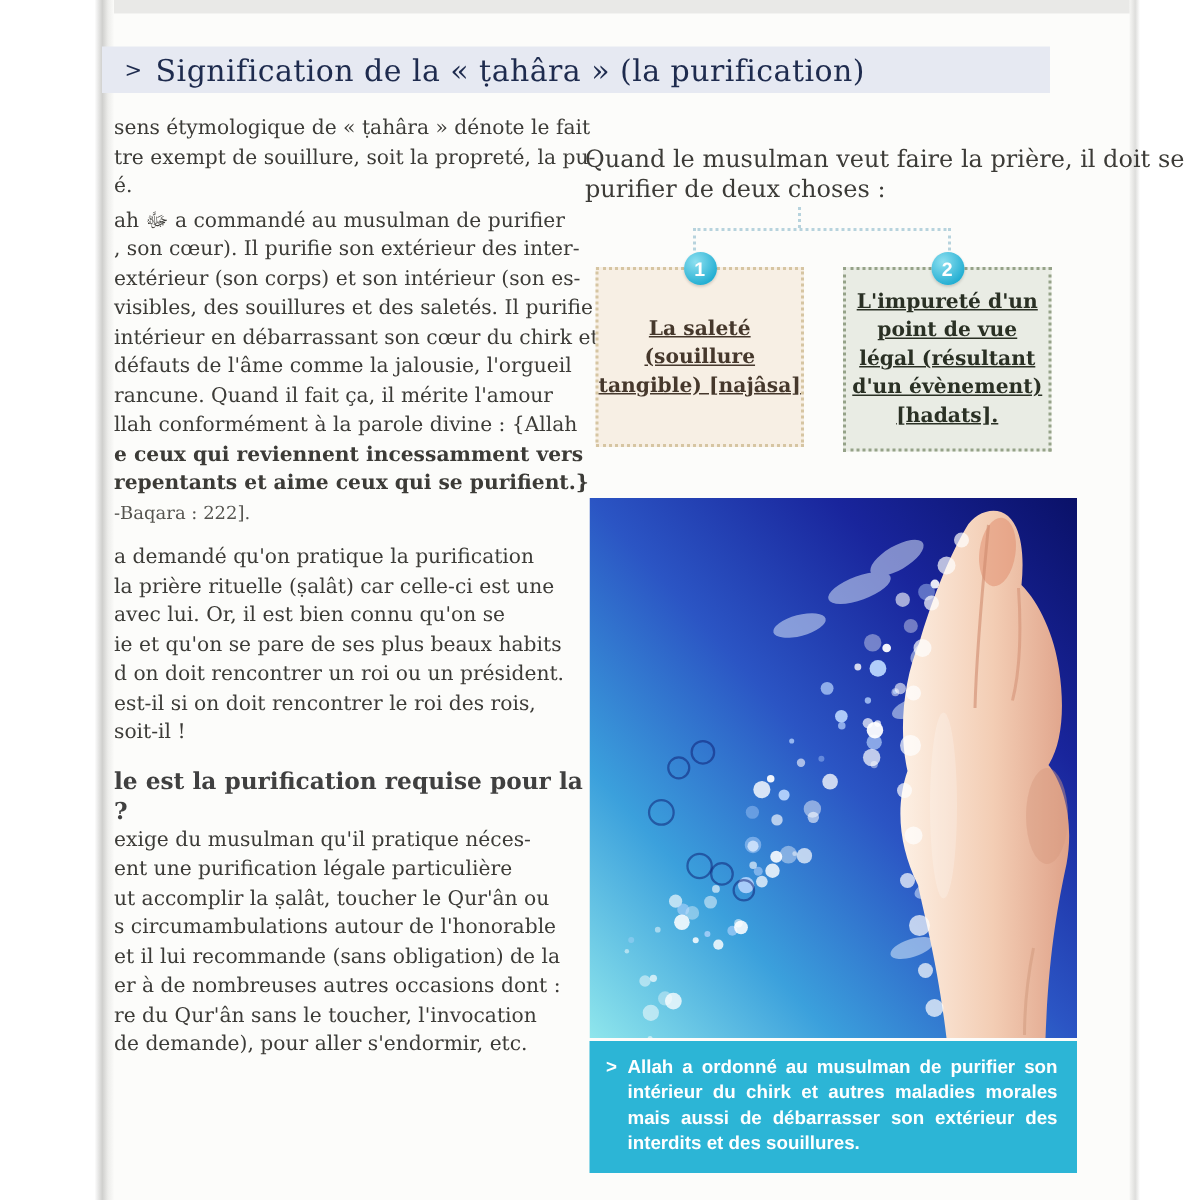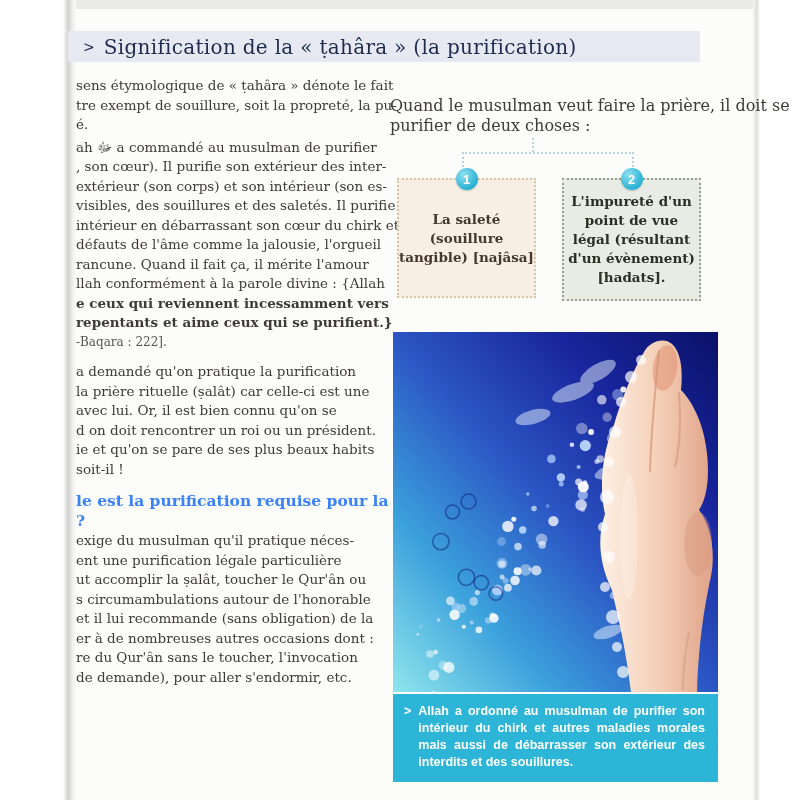--- a/index.html
+++ b/index.html
@@ -18,40 +18,40 @@
   .title-marker{font-size:14px;color:#1e2b4e;margin-right:9px;}
   .title-text{font-size:20px;color:#1e2b4e;letter-spacing:.3px;white-space:nowrap;}
 
   
   .col-left{position:absolute;left:76px;top:76px;width:302px;font-size:13.5px;line-height:19.5px;color:#3c3b37;}
   .para{margin:0;}
   .p2{margin-top:3px;} .p3{margin-top:10px;} .p4{margin-top:0px;}
   .line{white-space:nowrap;height:19.5px;}
   .line.bold{font-weight:bold;}
   .line.ref{font-size:12px;color:#55544f;}
-  .blue-head{margin-top:12px;color:#3b82f6;font-weight:bold;font-size:15.5px;}
+  .blue-head{margin-top:12px;color:#404040;font-weight:bold;font-size:15.5px;}
   .blue-head .line{height:20px;}
 
   
   .intro{position:absolute;left:390px;top:96px;width:345px;font-size:16px;line-height:20px;color:#3c3b37;}
   .conn{position:absolute;}
   .conn-v{border-left:2px dotted #b7d3dd;width:0;}
   .conn-h{border-top:2px dotted #b7d3dd;height:0;}
 
   .dbox{position:absolute;box-sizing:border-box;}
   .box1{left:397px;top:178px;width:139px;height:120px;background:#f7efe4;border:2px dotted #d6c5a2;}
   .box2{left:562px;top:178px;width:139px;height:123px;background:#e9ece4;border:2px dotted #95a288;}
   .num{position:absolute;top:-12px;left:50%;transform:translateX(-50%);width:22px;height:22px;border-radius:50%;
        background:radial-gradient(circle at 35% 30%,#8ee0f0,#23aed2 75%);color:#fff;
        font-family:"Liberation Sans",sans-serif;font-weight:bold;font-size:13px;
        display:flex;align-items:center;justify-content:center;box-shadow:0 1px 2px rgba(0,0,0,.18);}
   .bx-lines{display:flex;flex-direction:column;justify-content:center;align-items:center;height:100%;
             font-weight:bold;font-size:13.5px;line-height:19px;text-align:center;}
   .box1 .bx-lines{color:#46382c;} .box2 .bx-lines{color:#2a3024;}
-  .bx-line{white-space:nowrap;}
+  .bx-line{white-space:nowrap;text-decoration:underline;}
 
   
   .photo{position:absolute;left:393px;top:332px;width:325px;height:360px;}
   .photo svg{display:block;}
 
   
   .caption{position:absolute;left:393px;top:694px;width:325px;background:#2cb5d6;
            padding:9px 13px 11px 11px;box-sizing:border-box;
            font-family:"Liberation Sans",sans-serif;font-weight:bold;font-size:12.5px;
            line-height:17px;color:#ffffff;display:flex;gap:7px;}
@@ -88,22 +88,23 @@
       <div class="line">rancune. Quand il fait ça, il mérite l'amour</div>
       <div class="line">llah conformément à la parole divine : {Allah</div>
       <div class="line bold">e ceux qui reviennent incessamment vers</div>
       <div class="line bold">repentants et aime ceux qui se purifient.}</div>
       <div class="line ref">-Baqara : 222].</div>
     </div>
     <div class="para p3">
       <div class="line">a demandé qu'on pratique la purification</div>
       <div class="line">la prière rituelle (ṣalât) car celle-ci est une</div>
       <div class="line">avec lui. Or, il est bien connu qu'on se</div>
+      <div class="line">ie et qu'on se pare de ses plus beaux habits</div>
       <div class="line">d on doit rencontrer un roi ou un président.</div>
-      <div class="line">ie et qu'on se pare de ses plus beaux habits</div>
+      <div class="line">est-il si on doit rencontrer le roi des rois,</div>
       <div class="line">soit-il !</div>
     </div>
     <div class="blue-head">
       <div class="line">le est la purification requise pour la</div>
       <div class="line">?</div>
     </div>
     <div class="para p4">
       <div class="line">exige du musulman qu'il pratique néces-</div>
       <div class="line">ent une purification légale particulière</div>
       <div class="line">ut accomplir la ṣalât, toucher le Qur'ân ou</div>

